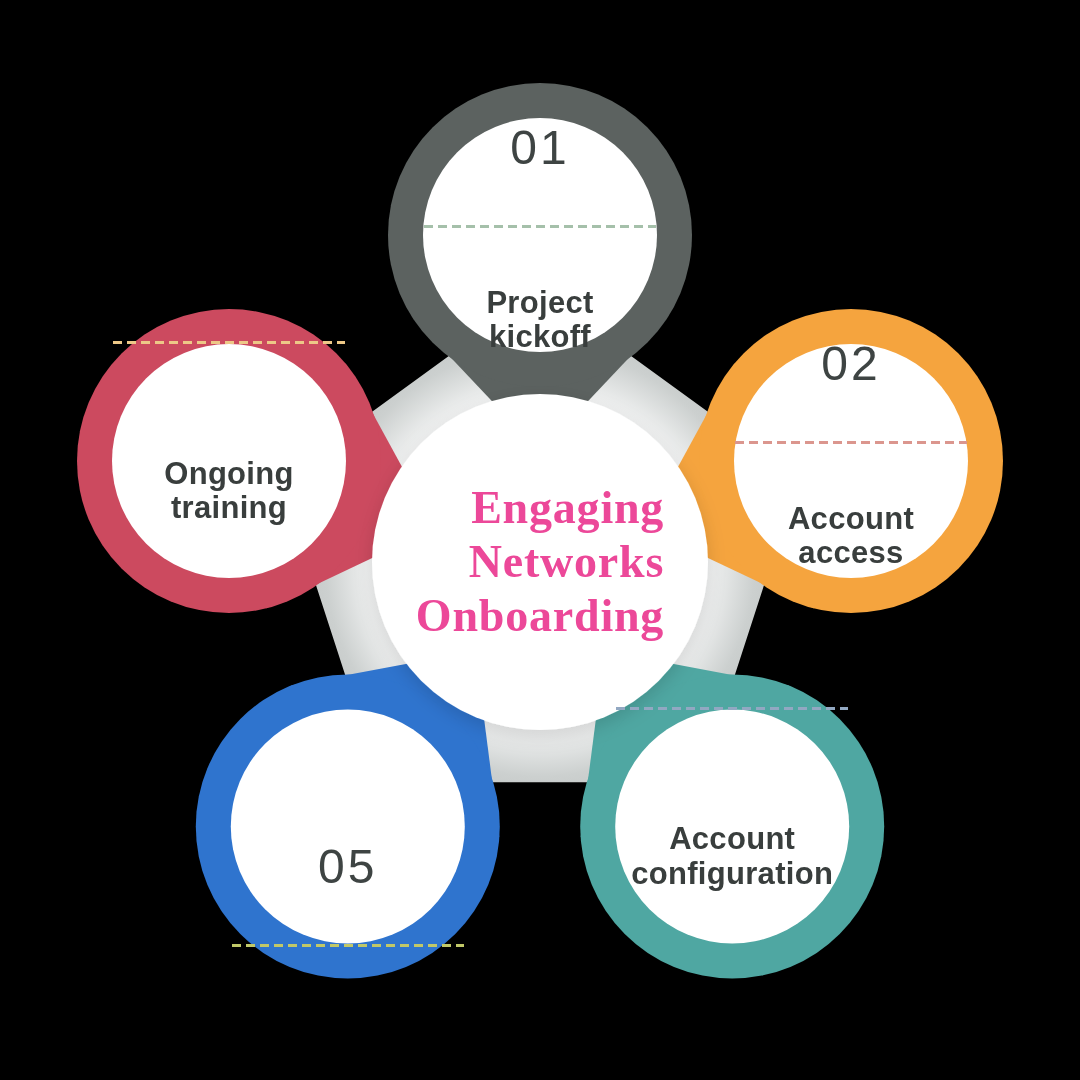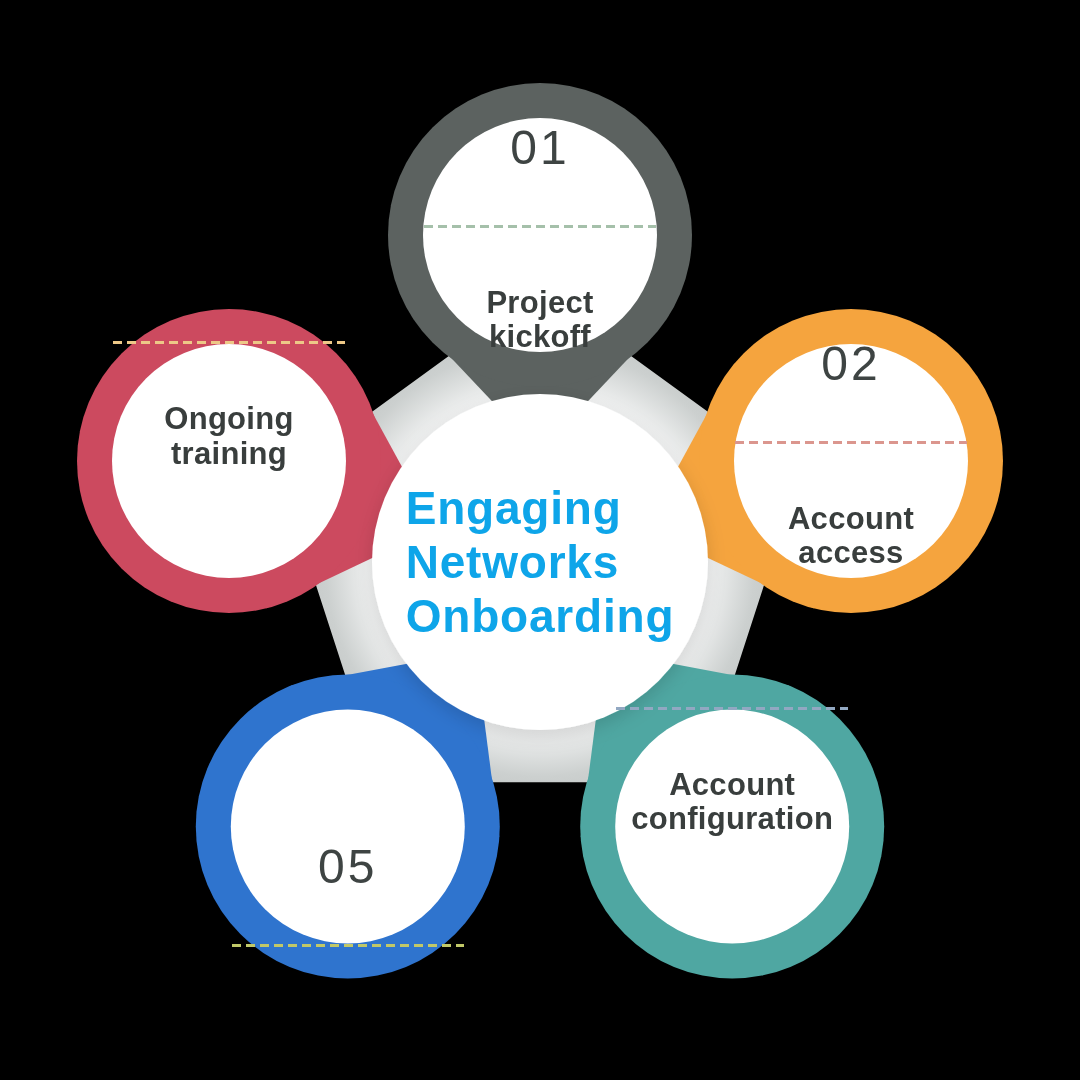--- a/index.html
+++ b/index.html
@@ -21,35 +21,35 @@
   }
   .num-row{flex:1 1 0;display:flex;align-items:flex-end;justify-content:center;padding-bottom:17px;}
   .num{
     font-size:48px;font-weight:300;color:#3E4443;
     letter-spacing:3px;line-height:1;
   }
   .dash{
     width:232px;height:3px;flex:0 0 3px;
     background:repeating-linear-gradient(90deg,var(--dc) 0 9px,transparent 9px 14px);
   }
-  .label-row{flex:1 1 0;display:flex;align-items:flex-start;justify-content:center;padding-top:22px;}
+  .label-row{flex:1 1 0;display:flex;align-items:center;justify-content:center;padding-top:22px;}
   .label{
     font-size:31px;font-weight:700;color:#393E3D;
     text-align:center;line-height:1.12;letter-spacing:0.3px;white-space:nowrap;
   }
   .label span{display:block;}
   
   .center-text{
     position:absolute;left:370px;top:392px;width:340px;height:340px;
     display:flex;align-items:center;justify-content:center;
     pointer-events:none;
   }
   .center-text .title{
-    font-size:46px;font-weight:700;color:#0ea5e9;
-    text-align:left;line-height:1.18;letter-spacing:0.8px;
+    font-size:46px;font-weight:700;color:#ec4899;
+    text-align:right;line-height:1.18;letter-spacing:0.8px;font-family:Liberation Serif, serif;
   }
   .center-text .title span{display:block;}
 </style>
 </head>
 <body>
 
 <div class="stage">
   <div id="svg-holder">
       <svg width="1080" height="1080" viewBox="0 0 1080 1080">
         <defs>

